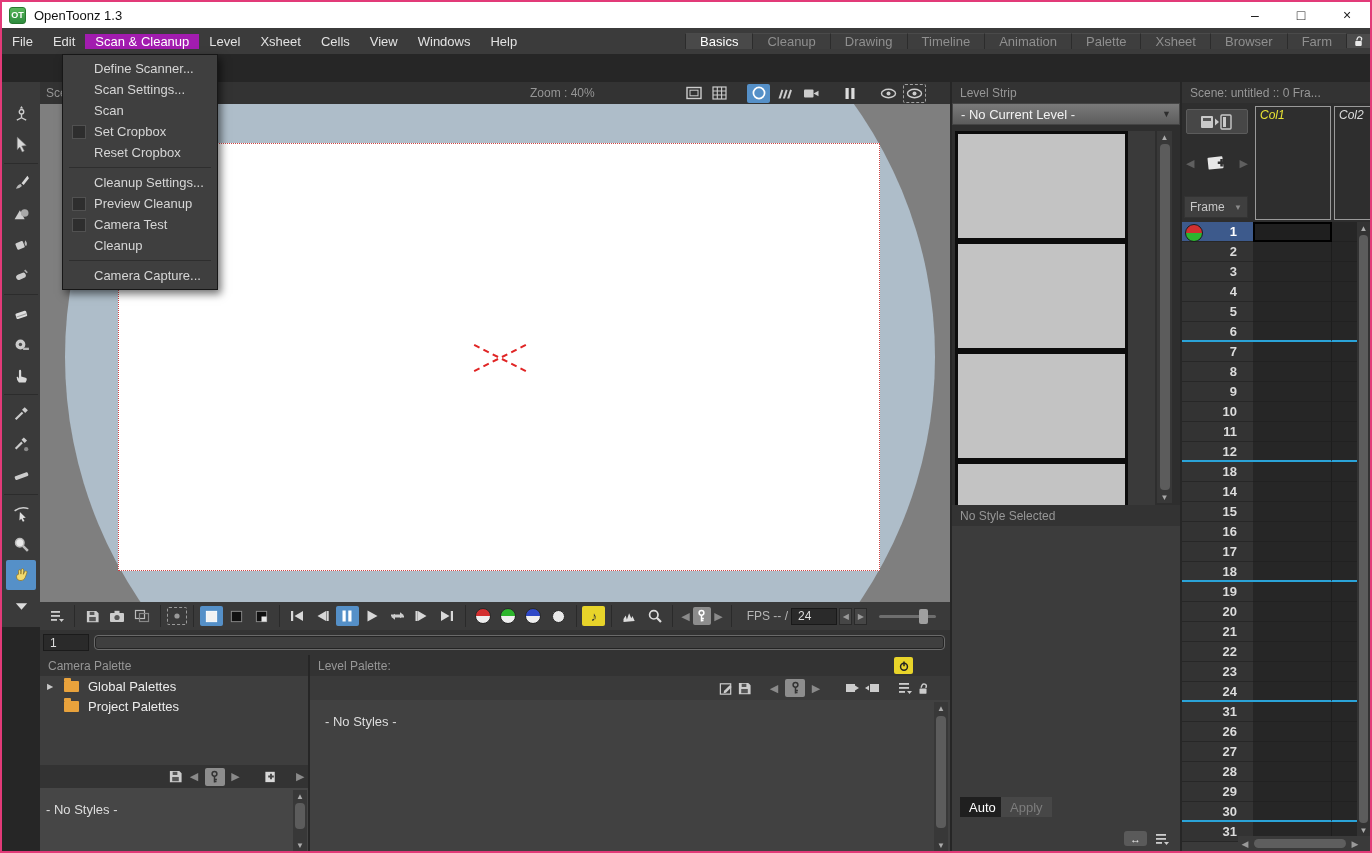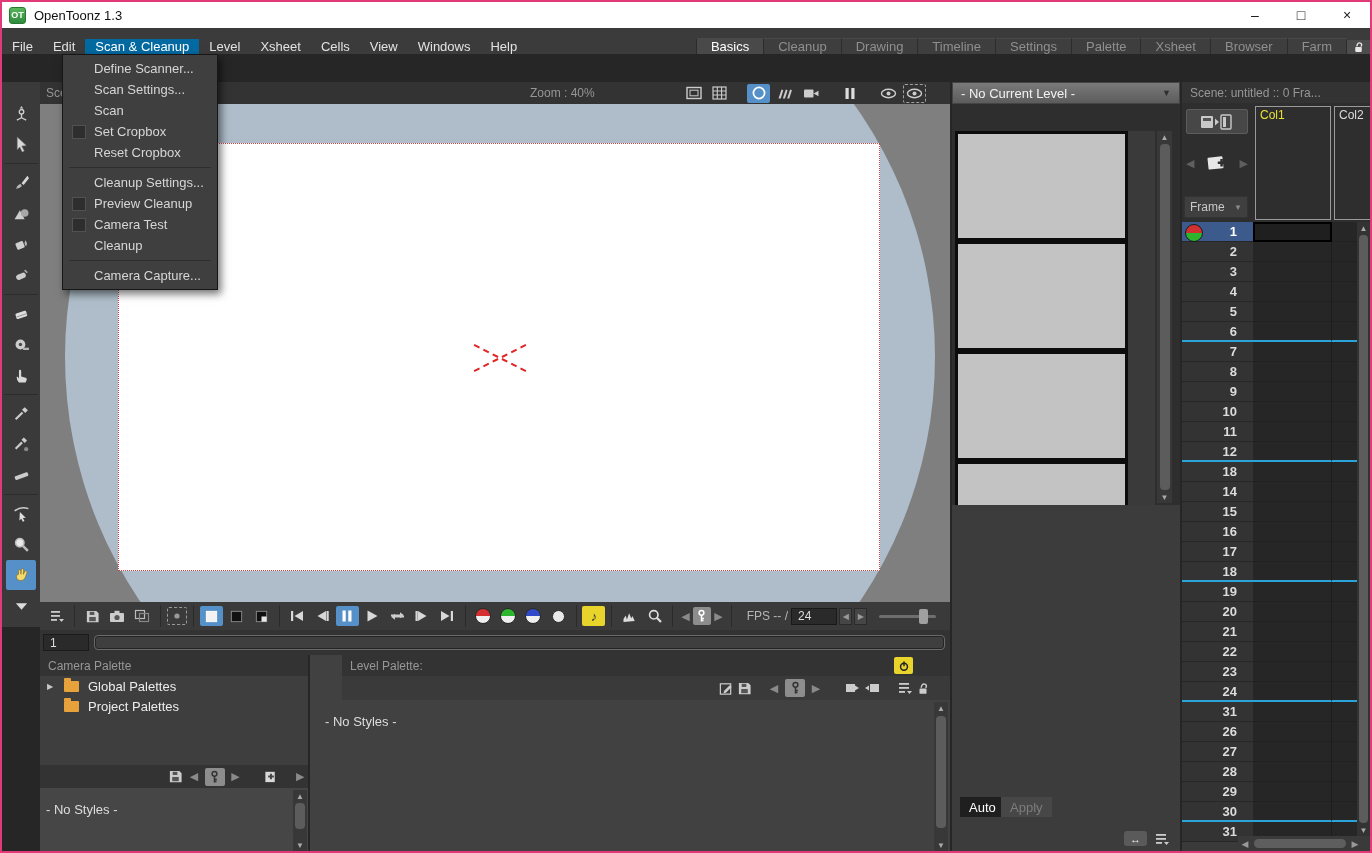--- a/index.html
+++ b/index.html
@@ -8,23 +8,23 @@
   .winborder{position:absolute;inset:0;border:2px solid #e23a78;pointer-events:none;z-index:120;}
 
   
   .titlebar{position:absolute;left:2px;top:2px;right:2px;height:26px;background:#fff;display:flex;align-items:center;z-index:10;}
   .logo{width:17px;height:17px;margin-left:7px;border-radius:3px;background:linear-gradient(#57b65a,#2e8b3e);border:1px solid #27792f;color:#fff;font-size:9px;font-weight:bold;display:flex;align-items:center;justify-content:center;}
   .apptitle{margin-left:8px;font-size:13px;color:#111;}
   .winbtns{margin-left:auto;display:flex;height:100%;}
   .winbtn{width:46px;display:flex;align-items:center;justify-content:center;font-size:14px;color:#222;}
 
   
-  .menubar{position:absolute;left:2px;top:28px;right:2px;height:26px;background:#3b3b3b;display:flex;align-items:flex-end;z-index:40;}
+  .menubar{position:absolute;left:2px;top:28px;right:2px;height:26px;background:#3b3b3b;display:flex;align-items:center;z-index:40;}
   .mitem{padding:0 10px;display:flex;align-items:center;font-size:13px;color:#e2e2e2;}
-  .mitem.active{background:#0369a1;color:#fff;}
+  .mitem.active{background:#a21caf;color:#fff;}
   .rooms{margin-left:auto;display:flex;align-items:stretch;}
   .room{padding:0 14px;display:flex;align-items:center;font-size:13px;color:#8f8f8f;background:#3e3e3e;border-left:1px solid #2c2c2c;border-top:1px solid #4a4a4a;}
   .room.active{color:#fff;background:#494949;}
   .lockbtn{width:24px;display:flex;align-items:center;justify-content:center;background:#4c4c4c;border-left:1px solid #2c2c2c;}
 
   
   .dropmenu{position:absolute;left:62px;top:54px;width:156px;background:#3f3f3f;border:1px solid #171717;box-shadow:3px 4px 8px rgba(0,0,0,.55);z-index:60;padding:3px 0;}
   .menu-row{position:relative;height:21px;display:flex;align-items:center;padding-left:31px;font-size:13px;color:#d6d6d6;}
   .menu-row.with-checkbox::before{content:'';position:absolute;left:9px;top:4px;width:12px;height:12px;background:#2e2e2e;border:1px solid #515151;}
   .menu-row.separator{height:0;padding:0;border-top:1px solid #2e2e2e;margin:4px 6px;}
@@ -87,21 +87,21 @@
   .tree-row{height:20px;display:flex;align-items:center;font-size:13px;color:#ececec;position:relative;padding-left:24px;}
   .caret{position:absolute;left:7px;top:6px;font-size:8px;color:#c8c8c8;display:none;}
   .tree-row.expandable .caret{display:block;}
   .folder{width:15px;height:11px;margin-right:9px;position:relative;background:#e8a23c;border-radius:1px;flex-shrink:0;}
   .folder::before{content:'';position:absolute;top:-3px;left:0;width:7px;height:3px;background:#e8a23c;border-radius:1px 1px 0 0;}
   .sp-toolbar{position:absolute;top:110px;left:0;right:0;height:23px;background:#333;display:flex;align-items:center;padding-left:128px;gap:3px;}
   .sp-content{position:absolute;top:133px;left:0;right:0;bottom:0;background:#464646;font-size:13px;color:#ddd;}
   .nostyles{position:absolute;left:6px;top:14px;}
 
   
-  .lp{position:absolute;left:310px;top:655px;width:640px;height:198px;background:#414141;z-index:2;padding-left:32px;}
+  .lp{position:absolute;left:310px;top:655px;width:640px;height:198px;background:#414141;z-index:2;}
   .powerbtn{position:absolute;right:37px;top:2px;width:19px;height:17px;background:#e8d42a;border-radius:2px;display:flex;align-items:center;justify-content:center;}
   .lp-toolbar{height:24px;background:#3a3a3a;display:flex;align-items:center;justify-content:flex-end;padding-right:20px;gap:3px;}
   .lp-content{position:absolute;top:45px;left:0;right:0;bottom:0;background:#414141;font-size:13px;color:#ddd;}
 
   
   .ls{position:absolute;left:952px;top:82px;width:228px;height:423px;background:#2e2e2e;z-index:2;}
   .ls-dd{height:22px;background:linear-gradient(#7a7a7a,#5c5c5c);display:flex;align-items:center;color:#f2f2f2;font-size:13px;padding:0 8px;position:relative;border:1px solid #444;}
   .ls-dd .dda{position:absolute;right:8px;color:#2e2e2e;font-size:9px;}
   .ls-body{position:absolute;top:44px;left:0;right:0;bottom:0;background:#2e2e2e;}
   .thumbcol{position:absolute;left:3px;top:5px;width:173px;bottom:0;background:#0c0c0c;}
@@ -117,21 +117,21 @@
   .hwbtn{width:23px;height:15px;background:#5a5a5a;border-radius:3px;color:#eee;font-size:11px;display:flex;align-items:center;justify-content:center;}
 
   
   .xs{position:absolute;left:1182px;top:82px;width:188px;height:771px;background:#2e2e2e;overflow:hidden;z-index:2;}
   .xs-top{position:absolute;top:22px;left:0;width:71px;height:118px;}
   .xs-bigbtn{position:absolute;left:4px;top:5px;width:62px;height:25px;background:#474747;border:1px solid #5c5c5c;border-radius:2px;display:flex;align-items:center;justify-content:center;}
   .xs-newrow{position:absolute;left:2px;top:46px;width:66px;height:26px;display:flex;align-items:center;justify-content:space-between;padding:0 2px;}
   .tri{font-size:11px;color:#5f5f5f;}
   .xs-framedd{position:absolute;left:2px;top:92px;width:64px;height:22px;background:#3f3f3f;border:1px solid #333;display:flex;align-items:center;justify-content:space-between;font-size:12px;color:#c8c8c8;padding:0 5px;}
   .xs-framedd .dda{font-size:8px;color:#8a8a8a;}
-  .xs-colheads{position:absolute;top:22px;left:71px;width:104px;height:118px;}
+  .xs-colheads{position:absolute;top:22px;left:71px;width:104px;height:118px;font-style:italic;}
   .colbox{position:absolute;top:2px;bottom:2px;border:1px solid #9a9a9a;font-size:12px;padding:1px 0 0 4px;}
   .colbox1{left:2px;width:76px;color:#e8e334;}
   .colbox2{left:81px;width:40px;color:#dddddd;}
   .xs-rows{position:absolute;top:140px;left:0;width:175px;height:620px;overflow:hidden;}
   .xrow{height:20px;display:flex;}
   .xrow .num{width:71px;background:#333;border-bottom:1px solid #272727;display:flex;align-items:center;justify-content:flex-end;padding-right:16px;font-size:13px;font-weight:bold;color:#dcdcdc;position:relative;}
   .xrow .c1{width:79px;background:#262626;border-right:1px solid #1d1d1d;border-bottom:1px solid #212121;}
   .xrow .c2{flex:1;background:#262626;border-bottom:1px solid #212121;}
   .xrow.mark .num,.xrow.mark .c1,.xrow.mark .c2{border-bottom:2px solid #2aa3d8;}
   .xrow.current .num{background:#3d5a8c;color:#fff;}
@@ -200,21 +200,21 @@
         <div class="room">
           <span>Cleanup</span>
         </div>
         <div class="room">
           <span>Drawing</span>
         </div>
         <div class="room">
           <span>Timeline</span>
         </div>
         <div class="room">
-          <span>Settings</span>
+          <span>Animation</span>
         </div>
         <div class="room">
           <span>Palette</span>
         </div>
         <div class="room">
           <span>Xsheet</span>
         </div>
         <div class="room">
           <span>Browser</span>
         </div>
@@ -706,20 +706,23 @@
       <span class="nostyles" style="left:15px">- No Styles -</span>
       <div class="vscroll" style="right:2px;top:2px;bottom:2px;">
         <span class="sarrow">▲</span>
         <span class="sthumb" style="height:112px;margin-top:2px"></span>
         <span class="sarrow" style="margin-top:auto">▼</span>
       </div>
     </div>
   </div>
 
   <div class="ls">
+    <div class="phead">
+        <span>Level Strip</span>
+      </div>
     <div class="ls-dd">
       <span>- No Current Level -</span>
       <span class="dda">▼</span>
     </div>
     <div class="ls-body">
       <div class="thumbcol">
         <div class="thumb" style="top:3px;height:104px"></div>
         <div class="thumb" style="top:113px;height:104px"></div>
         <div class="thumb" style="top:223px;height:104px"></div>
         <div class="thumb" style="top:333px;height:41px"></div>
@@ -727,20 +730,23 @@
       <div class="ls-gap"></div>
       <div class="vscroll" style="right:8px;top:5px;bottom:2px;width:15px">
         <span class="sarrow">▲</span>
         <span class="sthumb" style="flex:1;margin:1px 0"></span>
         <span class="sarrow">▼</span>
       </div>
     </div>
   </div>
 
   <div class="se">
+    <div class="phead">
+        <span>No Style Selected</span>
+      </div>
     <div class="sebtn auto-btn">Auto</div>
     <div class="sebtn apply-btn">Apply</div>
     <div class="se-icons">
       <span class="hwbtn">↔</span>
       <span>
           <svg width="16" height="14" viewBox="0 0 16 14">
             <rect x="2" y="2" width="10" height="1.8" fill="#ccc"></rect>
             <rect x="2" y="6" width="10" height="1.8" fill="#ccc"></rect>
             <rect x="2" y="10" width="6" height="1.8" fill="#ccc"></rect>
             <path d="M10 10 h5 l-2.5 3z" fill="#ccc"></path>

